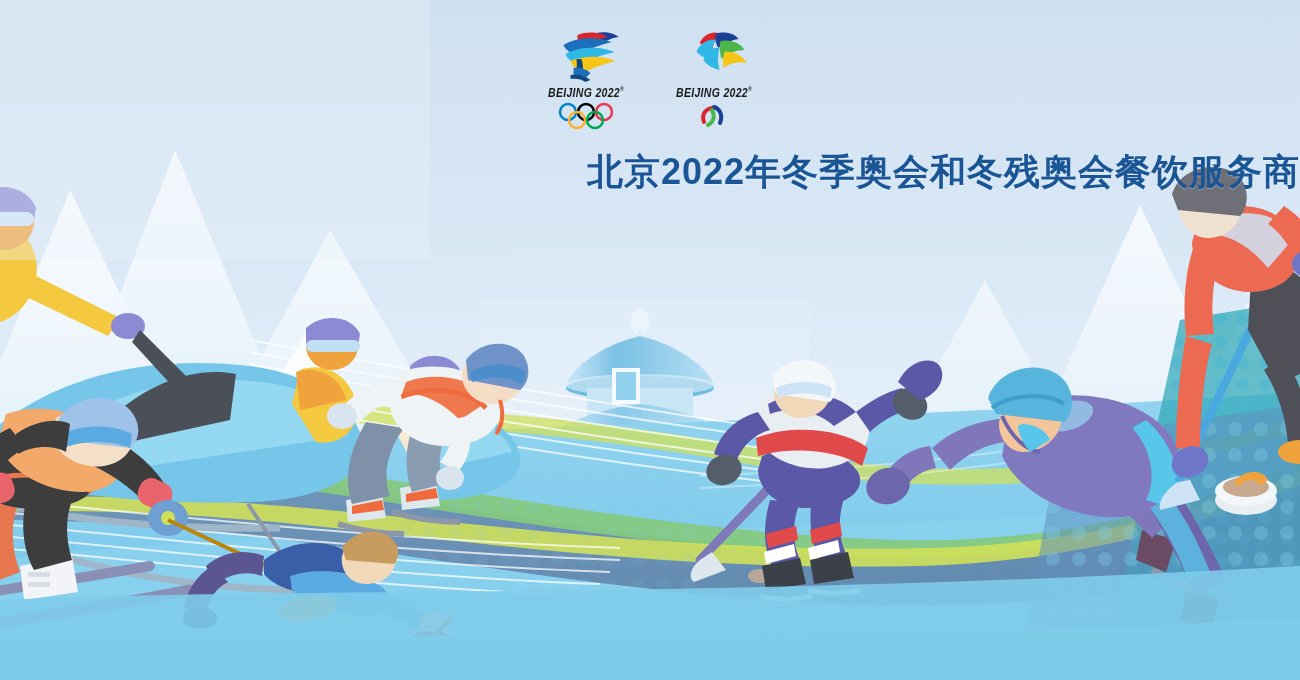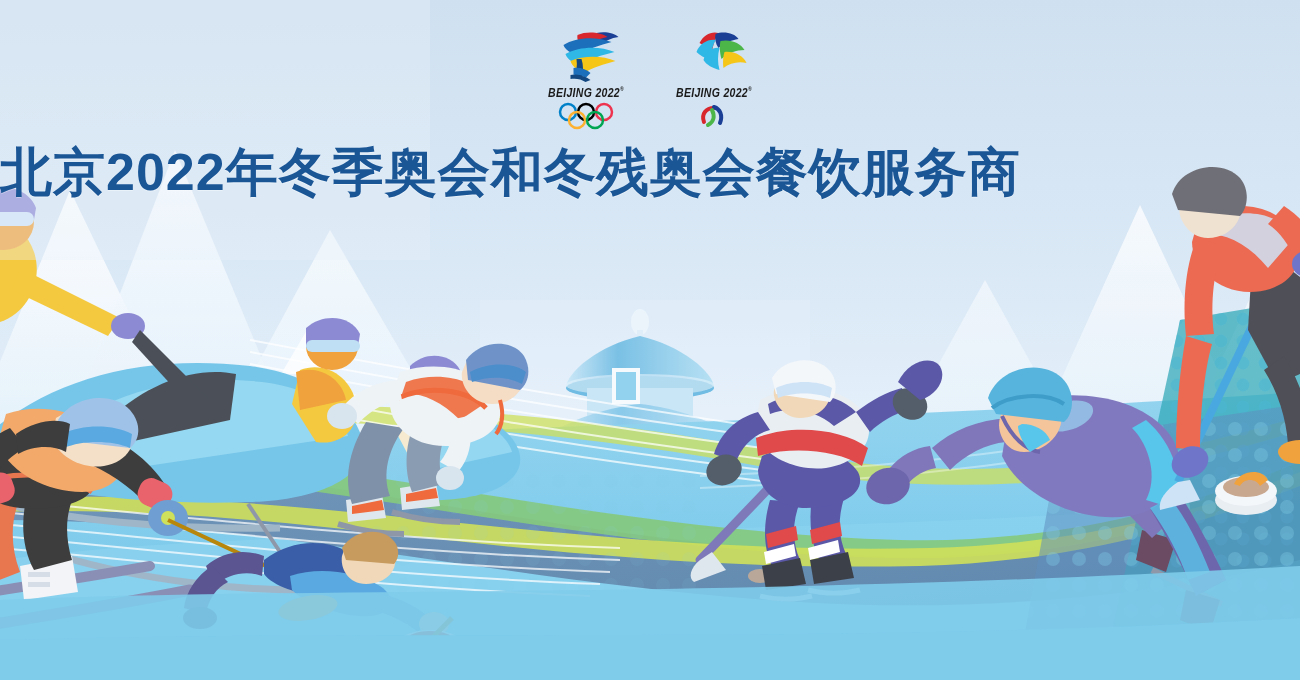--- a/index.html
+++ b/index.html
@@ -47,25 +47,25 @@
     transform:scaleY(1.15);
   }
   .logo-word sup{font-size:5px; vertical-align:super;}
   .logo-sym{margin-top:4px;height:28px;}
 
   
   #title{
     position:absolute;
     left:0; right:0;
     top:141px;
-    text-align:left;
+    text-align:right;
     z-index:45;
     font-family:"Liberation Sans","DejaVu Sans",sans-serif;
     font-weight:bold;
-    font-size:52px;
+    font-size:36px;
     line-height:62px;
     letter-spacing:1px;
     color:#1a5596;
     text-shadow:0 1px 0 rgba(255,255,255,.35);
     white-space:nowrap;
   }
 </style>
 </head>
 <body>
 

